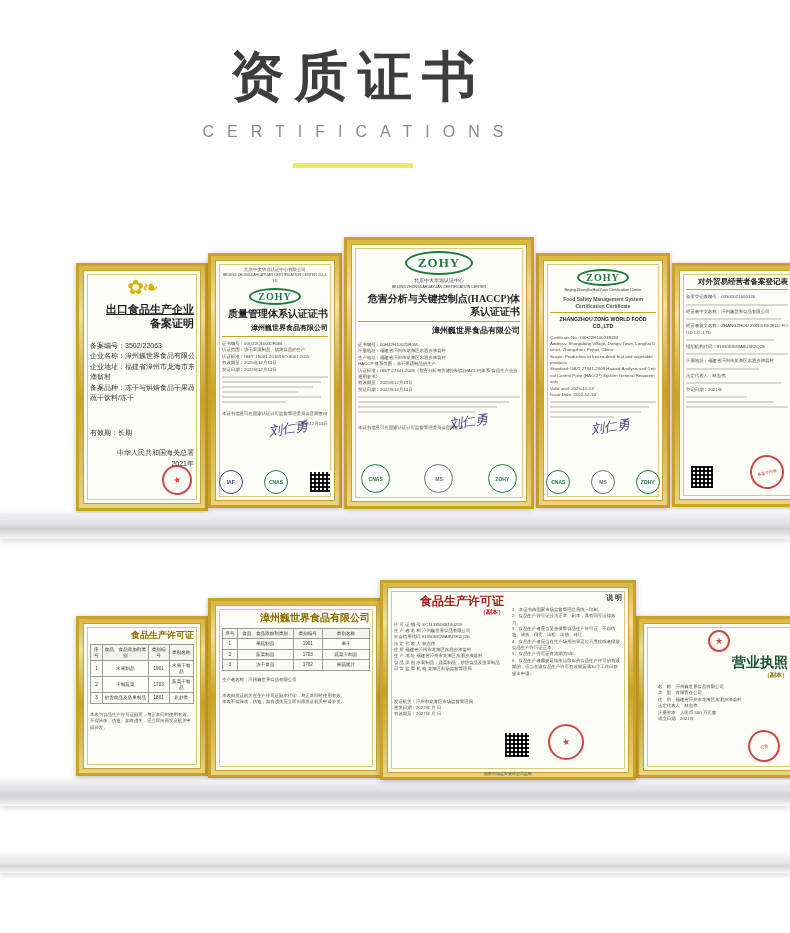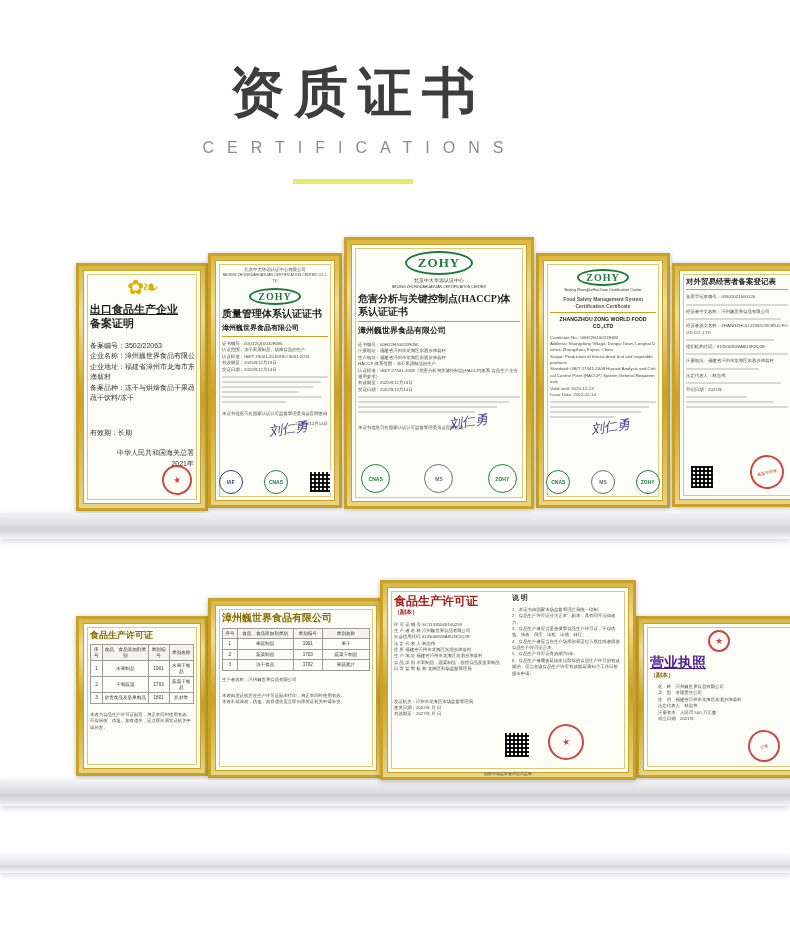--- a/index.html
+++ b/index.html
@@ -11,21 +11,21 @@
     width: 790px;
     height: 933px;
     font-family: "Liberation Sans", sans-serif;
     overflow: hidden;
     position: relative;
   }
 
   
   .header {
     width: 706px;
-    padding-top: 64px;
+    padding-top: 48px;
     text-align: center;
     background: #ffffff;
   }
   .header-title {
     font-family: "Liberation Serif", serif;
     font-size: 54px;
     font-weight: bold;
     letter-spacing: 10px;
     color: #3d3d3d;
     line-height: 1.1;
@@ -97,21 +97,21 @@
   }
   .cert-content {
     position: absolute;
     inset: 14px;
     overflow: hidden;
     color: #2f2f2f;
   }
 
   
   .ttl-cn {
-    text-align: left;
+    text-align: right;
     font-family: "Liberation Serif", serif;
     font-weight: bold;
     color: #1e1e1e;
     line-height: 1.25;
   }
   .ttl-en {
     text-align: center;
     color: #555;
     line-height: 1.3;
   }
@@ -636,21 +636,21 @@
   <div class="cert" style="left:592px; top:56px; width:166px; height:162px;">
     <div class="frame-outer"></div>
     <div class="frame-inner"></div>
     <div class="frame-hair"></div>
     <div class="cert-content">
       <div style="text-align:center;">
         <div class="seal" style="position:relative; margin:0 auto; width:18px; height:18px; transform:none;">
           <span class="seal-star">★</span>
         </div>
       </div>
-      <div class="ttl-cn" style="font-size:14px; color:#4c1d95; margin-top:2px;text-decoration:underline;">营业执照</div>
+      <div class="ttl-cn" style="font-size:14px; color:#14532d; margin-top:2px;">营业执照</div>
       <div class="ttl-cn" style="font-size:6px; color:#8a6d00;">（副本）</div>
       <div class="txtblock" style="margin-top:5px; padding:0 8px;">
         <div class="tiny">
           <span>名　称</span>　<span>漳州巍世界食品有限公司</span>
         </div>
         <div class="tiny">
           <span>类　型</span>　<span>有限责任公司</span>
         </div>
         <div class="tiny">
           <span>住　所</span>　<span>福建省漳州市龙海区东泗乡渔翁村</span>

